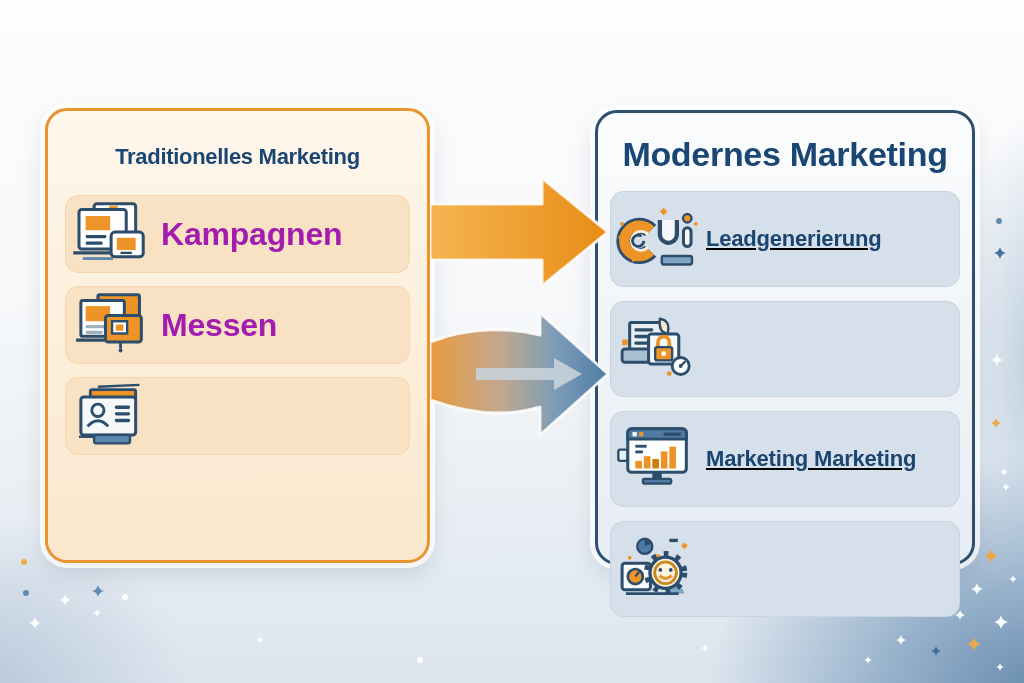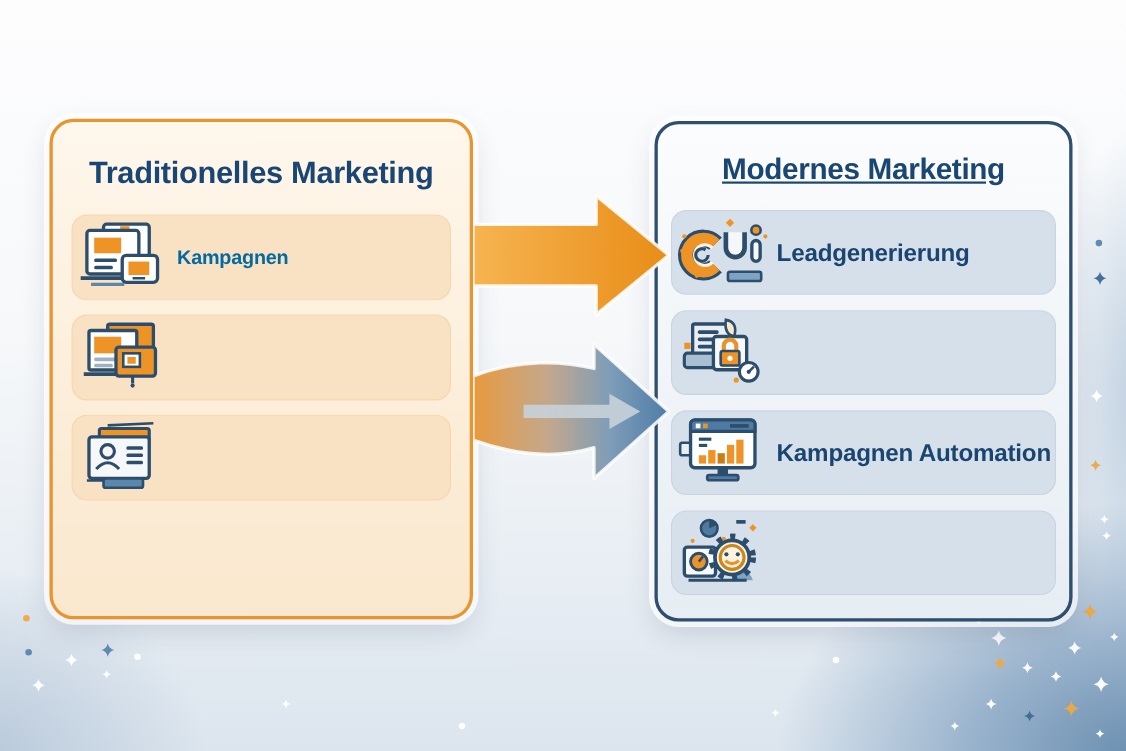--- a/index.html
+++ b/index.html
@@ -13,32 +13,32 @@
   }
   .panel{position:absolute;border-radius:22px;box-sizing:border-box;z-index:2;
     box-shadow:0 0 0 5px rgba(255,255,255,.75), 0 10px 24px rgba(60,80,105,.18);}
   .panel-left{left:45px;top:108px;width:385px;height:455px;border:3px solid #E8942F;
     background:linear-gradient(180deg,#FEF7EC 0%,#FCEEDA 55%,#FAE8CE 100%);
     padding:20px 17px;}
   .panel-right{left:595px;top:110px;width:380px;height:455px;border:3px solid #2E4F6E;
     background:linear-gradient(180deg,#FBFCFD 0%,#F0F4F8 55%,#E6EDF3 100%);
     padding:18px 12px;}
   .panel-title{font-weight:bold;color:#1A4674;text-align:center;letter-spacing:-0.3px;}
-  .panel-left .panel-title{font-size:28px;line-height:44px;margin:4px 0 16px;}
-  .panel-right .panel-title{font-size:27px;line-height:42px;margin:2px 0 16px;text-decoration:underline;}
+  .panel-left .panel-title{font-size:22px;line-height:44px;margin:4px 0 16px;}
+  .panel-right .panel-title{font-size:34px;line-height:42px;margin:2px 0 16px;}
   .rows{display:flex;flex-direction:column;}
   .panel-left .rows{gap:13px;}
   .panel-right .rows{gap:14px;}
   .row{display:flex;align-items:center;border-radius:14px;box-sizing:border-box;}
   .panel-left .row{height:78px;background:#F9E2C3;box-shadow:inset 0 0 0 1px rgba(232,148,47,.15);}
-  .panel-right .row{height:77px;background:#D6E0EA;box-shadow:inset 0 0 0 1px rgba(46,79,110,.08);}
+  .panel-right .row{height:96px;background:#D6E0EA;box-shadow:inset 0 0 0 1px rgba(46,79,110,.08);text-decoration:underline;}
   .icon-box{flex:0 0 96px;display:flex;align-items:center;justify-content:center;}
   .icon-box svg{width:84px;height:68px;}
   .row-label{font-weight:bold;letter-spacing:-0.2px;}
-  .panel-left .row-label{font-size:18px;color:#0369a1;}
+  .panel-left .row-label{font-size:32px;color:#a21caf;}
   .panel-right .row-label{font-size:22px;color:#1A4571;}
   .arrow{position:absolute;z-index:3;}
   .arrow-top{left:430px;top:170px;}
   .arrow-bottom{left:430px;top:308px;}
   .sparkles{position:absolute;left:0;top:0;z-index:1;}
 </style>
 </head>
 <body>
 
 <div class="stage">
@@ -110,20 +110,21 @@
             <rect x="15" y="36" width="24" height="3.5" rx="1.5" fill="#9FB0C0"></rect>
             <rect x="15" y="42" width="18" height="3.5" rx="1.5" fill="#9FB0C0"></rect>
             <line x1="5" y1="52" x2="50" y2="52" stroke="#2C4D6B" stroke-width="3.5"></line>
             <rect x="36" y="26" width="38" height="28" rx="3" fill="#EE9427" stroke="#2C4D6B" stroke-width="3.2"></rect>
             <rect x="43" y="32" width="16" height="13" fill="#fff" stroke="#2C4D6B" stroke-width="2.5"></rect>
             <rect x="47" y="35.5" width="8" height="6.5" fill="#EE9427"></rect>
             <line x1="52" y1="54" x2="52" y2="61" stroke="#2C4D6B" stroke-width="3"></line>
             <circle cx="52" cy="63" r="2" fill="#2C4D6B"></circle>
           </svg>
         </span>
+        <span class="row-label">Messen</span>
       </div>
 
       <div class="row">
         <span class="icon-box">
           <svg viewBox="0 0 88 72" fill="none">
             <line x1="28" y1="5" x2="72" y2="3" stroke="#2C4D6B" stroke-width="2.5"></line>
             <rect x="20" y="8" width="48" height="12" rx="2" fill="#EE9427" stroke="#2C4D6B" stroke-width="3"></rect>
             <rect x="10" y="16" width="58" height="40" rx="3" fill="#F5F7F9" stroke="#2C4D6B" stroke-width="3.2"></rect>
             <circle cx="28" cy="30" r="6.5" stroke="#2C4D6B" stroke-width="3"></circle>
             <path d="M17 47 q11 -12 22 0" stroke="#2C4D6B" stroke-width="3"></path>
@@ -200,21 +201,21 @@
             <rect x="20" y="27" width="8" height="3" fill="#2C4D6B"></rect>
             <rect x="20" y="38" width="7" height="8" fill="#EE9427"></rect>
             <rect x="29" y="33" width="7" height="13" fill="#EE9427"></rect>
             <rect x="38" y="36" width="7" height="10" fill="#C97E14"></rect>
             <rect x="47" y="28" width="7" height="18" fill="#EE9427"></rect>
             <rect x="56" y="23" width="7" height="23" fill="#EE9427"></rect>
             <rect x="38" y="50" width="10" height="7" fill="#2C4D6B"></rect>
             <rect x="28" y="57" width="30" height="5" rx="2" fill="#4E7AA3" stroke="#2C4D6B" stroke-width="2.5"></rect>
           </svg>
         </span>
-        <span class="row-label">Kampagnen Automation</span>
+        <span class="row-label">Marketing Marketing</span>
       </div>
 
       <div class="row">
         <span class="icon-box">
           <svg viewBox="0 0 88 72" fill="none">
             <circle cx="30" cy="12" r="8" fill="#4E7AA3" stroke="#2C4D6B" stroke-width="2.5"></circle>
             <path d="M30 12 L30 4 A8 8 0 0 1 37 9 Z" fill="#2C4D6B"></path>
             <rect x="56" y="4" width="9" height="3.5" fill="#2C4D6B"></rect>
             <path d="M72 8 l3.5 3.5 -3.5 3.5 -3.5 -3.5 z" fill="#EE9427"></path>
             <circle cx="14" cy="24" r="2" fill="#EE9427"></circle>

